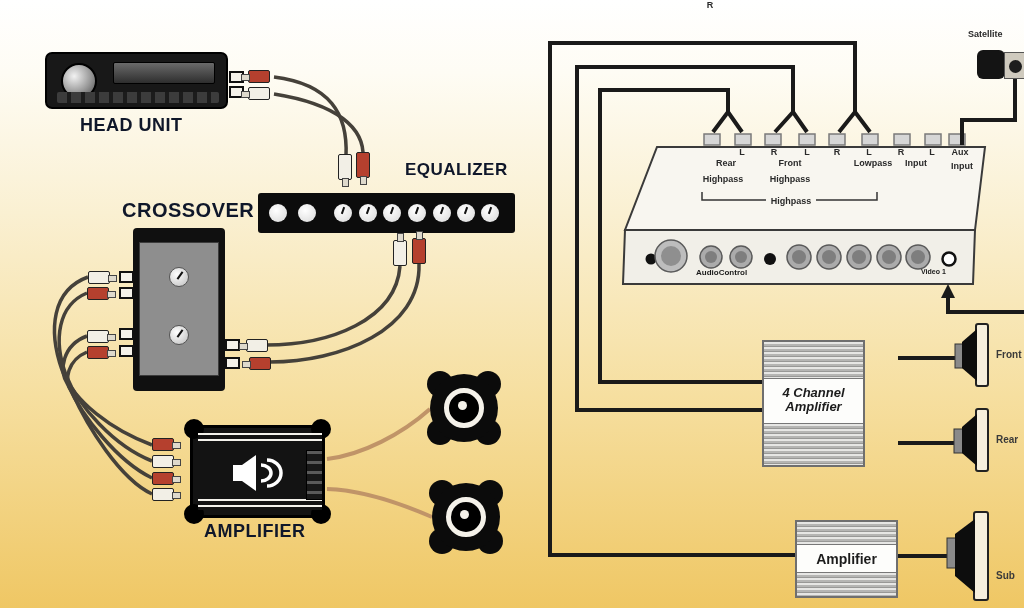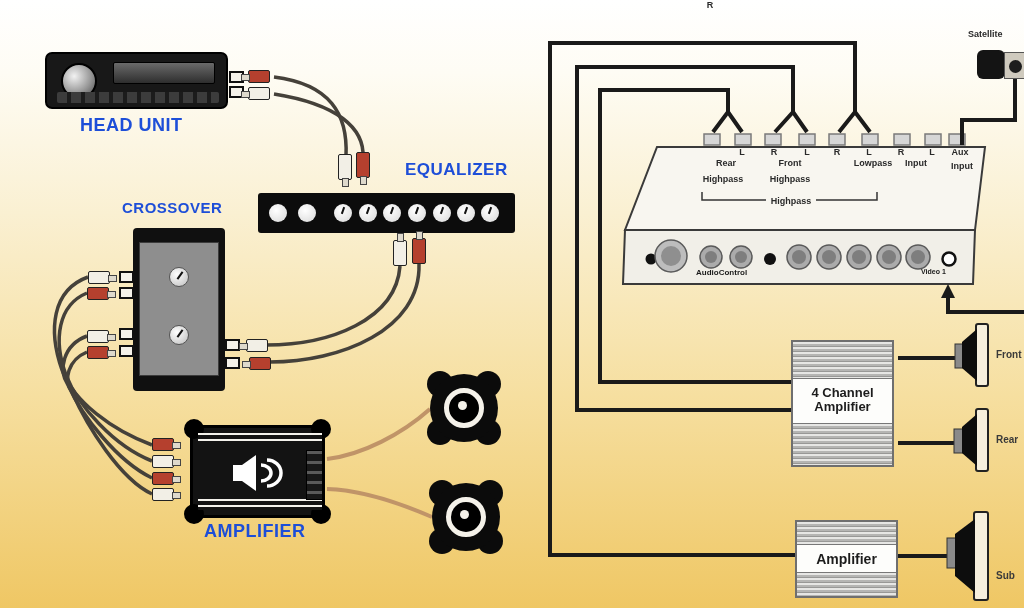--- a/index.html
+++ b/index.html
@@ -4,21 +4,21 @@
 <style>
   * { box-sizing: border-box; }
   html,body { margin:0; padding:0; }
   body {
     width:1024px; height:608px; position:relative; overflow:hidden;
     font-family:"Liberation Sans", sans-serif;
     background:linear-gradient(180deg,#ffffff 0%,#fefcf4 12%,#faf0d2 35%,#f6dfa0 65%,#efc764 100%);
   }
   .abs { position:absolute; }
   svg.wires { position:absolute; left:0; top:0; z-index:1; }
-  .lbl { position:absolute; z-index:5; color:#1d4ed8; font-weight:bold; }
+  .lbl { position:absolute; z-index:5; color:#0f172a; font-weight:bold; }
   .biglabel { font-size:18px; letter-spacing:.5px; }
 
   
   .headunit { left:45px; top:52px; width:183px; height:57px; background:#181818;
     border:2px solid #000; border-radius:7px; z-index:3; }
   .hu-knob { position:absolute; left:14px; top:9px; width:36px; height:36px; border-radius:50%;
     background:radial-gradient(circle at 35% 35%, #f2f2f2, #9a9a9a 55%, #4a4a4a); border:2px solid #000; }
   .hu-display { position:absolute; left:66px; top:8px; width:102px; height:22px; border-radius:2px;
     background:linear-gradient(180deg,#6a6a6a,#2e2e2e); border:1px solid #000; }
   .hu-buttons { position:absolute; left:10px; top:38px; width:162px; height:11px; border-radius:2px;
@@ -206,21 +206,21 @@
   <span class="eq-knob marked" style="left:199px;"></span>
   <span class="eq-knob marked" style="left:223px;"></span>
 </div>
 <div class="rca v white" style="left:393px;top:240px;">
     <i class="tipU"></i>
   </div>
 <div class="rca v red" style="left:412px;top:238px;">
     <i class="tipU"></i>
   </div>
 
-<div class="lbl biglabel" style="left:122px;top:199px;font-size:15px;">CROSSOVER</div>
+<div class="lbl biglabel" style="left:122px;top:199px;font-size:20px;">CROSSOVER</div>
 <div class="abs crossover">
   <span class="xo-inner"></span>
   <span class="xo-knob" style="top:39px;"></span>
   <span class="xo-knob" style="top:97px;"></span>
 </div>
 <div class="tab" style="left:119px;top:271px;"></div>
 <div class="tab" style="left:119px;top:287px;"></div>
 <div class="tab" style="left:119px;top:328px;"></div>
 <div class="tab" style="left:119px;top:345px;"></div>
 <div class="tab" style="left:225px;top:339px;"></div>
@@ -311,21 +311,21 @@
 <div class="ptxt" style="left:768px;top:196px;width:46px;">Highpass</div>
 <div class="brand" style="left:696px;top:268px;">AudioControl</div>
 <div class="brand" style="left:921px;top:268px;font-size:7px;">Video 1</div>
 
 <div class="ptxt" style="left:968px;top:29px;width:70px;text-align:left;">Satellite</div>
 <div class="abs satbody"></div>
 <div class="abs satplate">
     <i></i>
   </div>
 
-<div class="finsbox" style="left:791px;top:340px;width:103px;height:127px;">
+<div class="finsbox" style="left:762px;top:340px;width:103px;height:127px;font-style:italic;">
   <span class="fins" style="top:0;height:37px;"></span>
   <span class="amp4text" style="top:44px;">
     <span>4 Channel</span><br>
     <span>Amplifier</span>
   </span>
   <span class="fins" style="bottom:0;height:42px;border-top:1px solid #777;border-bottom:none;"></span>
 </div>
 
 <div class="finsbox" style="left:795px;top:520px;width:103px;height:78px;">
   <span class="fins" style="top:0;height:23px;"></span>

